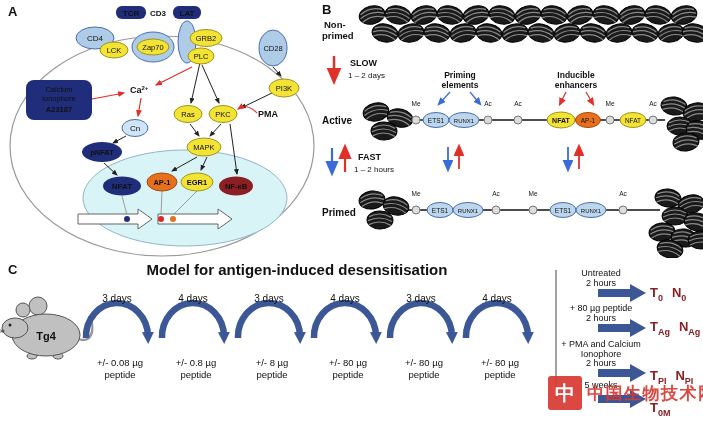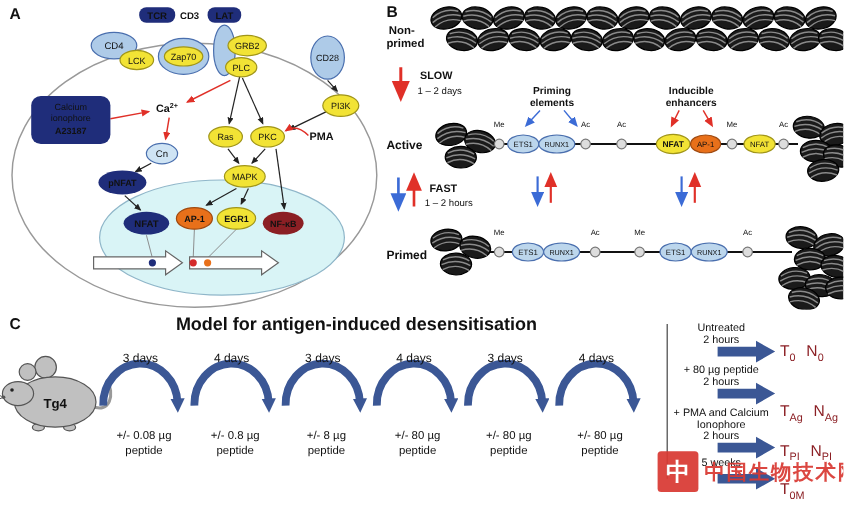--- a/index.html
+++ b/index.html
@@ -2,21 +2,21 @@
 <html><head>
 <meta charset="utf-8">
 <style>
   html,body{margin:0;padding:0;background:#fff;}
   #fig{position:relative;width:703px;height:421px;background:#fff;font-family:"Liberation Sans",sans-serif;overflow:hidden;}
   svg{position:absolute;}
   svg text{font-family:"Liberation Sans",sans-serif;fill:#111;}
   .b{font-weight:bold;}
   .mid{text-anchor:middle;}
   .plabel{font-size:13px;font-weight:bold;}
-  .outcome{position:absolute;left:650px;color:#8b1f24;font-weight:normal;font-size:13px;white-space:nowrap;}
+  .outcome{position:absolute;left:650px;color:#8b1f24;font-weight:bold;font-size:13px;white-space:nowrap;}
   .outcome sub{font-size:9px;}
   .outcome .n2{margin-left:9px;}
   .watermark{position:absolute;left:548px;top:376px;display:flex;align-items:center;gap:5px;opacity:.93;}
   .wm-logo{width:34px;height:34px;background:#d93a33;color:#fff;font-size:20px;font-weight:bold;display:flex;align-items:center;justify-content:center;border-radius:3px;}
   .wm-text{color:#d93a33;font-size:17px;font-weight:bold;letter-spacing:1.5px;white-space:nowrap;}
 </style>
 </head>
 <body>
 
 <div id="fig">
@@ -400,21 +400,21 @@
     </g>
     <g fill="#3b5795">
       <polygon points="598,31 630,31 630,26 646,35 630,44 630,39 598,39"></polygon>
       <polygon points="598,66 630,66 630,61 646,70 630,79 630,74 598,74"></polygon>
       <polygon points="598,111 630,111 630,106 646,115 630,124 630,119 598,119"></polygon>
       <polygon points="598,137 630,137 630,132 646,141 630,150 630,145 598,145"></polygon>
     </g>
   </svg>
 
   <div class="outcome" style="top:285px"><span>T</span><sub>0</sub><span class="n2">N</span><sub>0</sub></div>
-  <div class="outcome" style="top:335px"><span>T</span><sub>Ag</sub><span class="n2">N</span><sub>Ag</sub></div>
+  <div class="outcome" style="top:319px"><span>T</span><sub>Ag</sub><span class="n2">N</span><sub>Ag</sub></div>
   <div class="outcome" style="top:368px"><span>T</span><sub>PI</sub><span class="n2">N</span><sub>PI</sub></div>
   <div class="outcome" style="top:400px"><span>T</span><sub>0M</sub></div>
 
   <div class="watermark">
     <div class="wm-logo">
         <span>中</span>
       </div>
     <div class="wm-text">中国生物技术网</div>
   </div>
 

